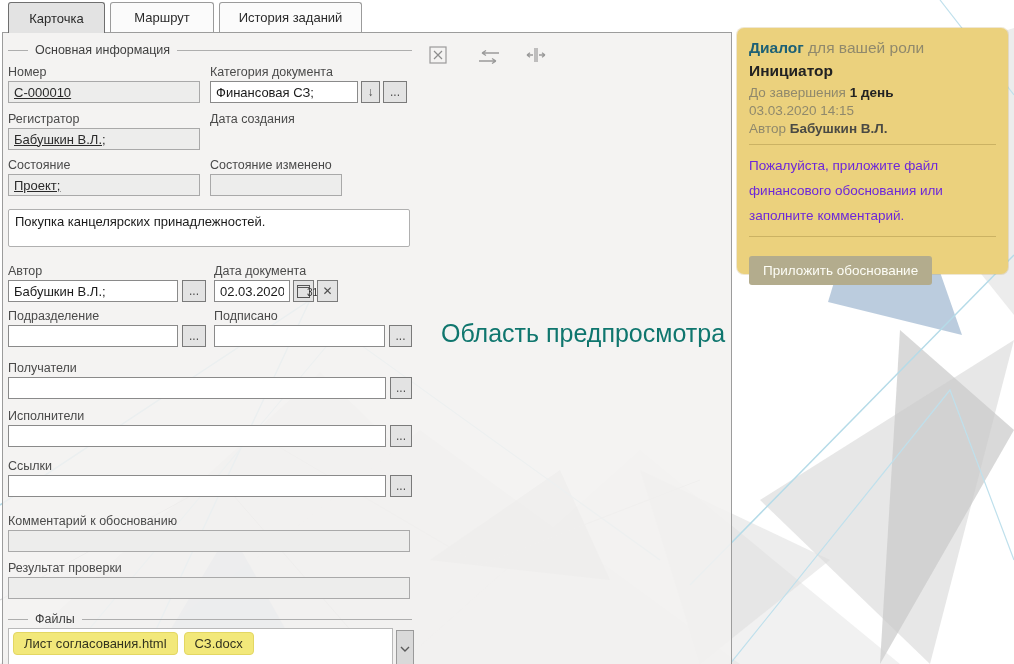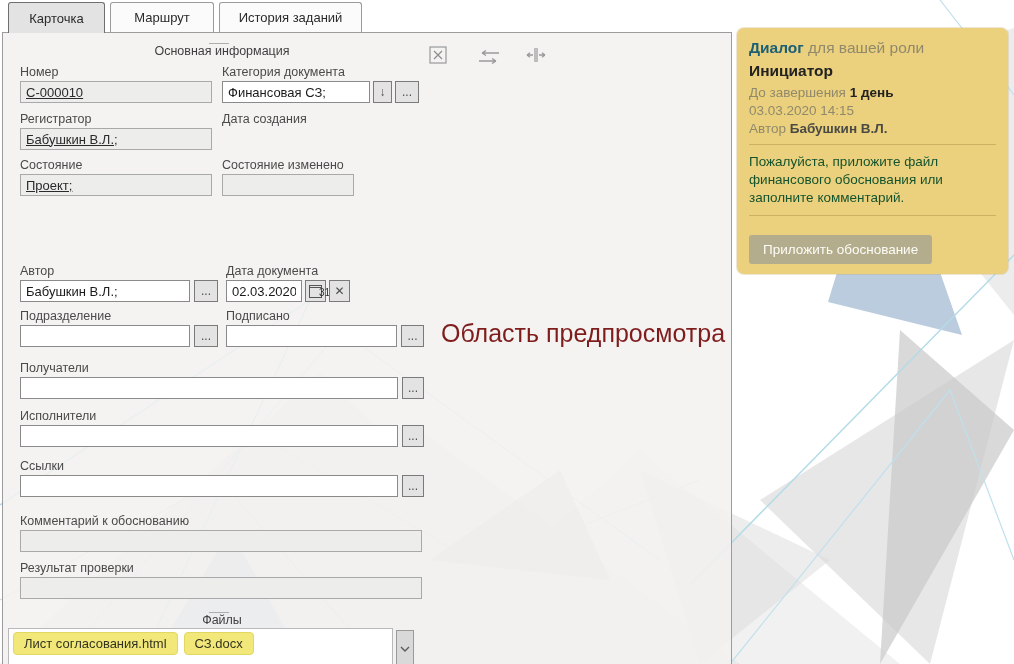--- a/index.html
+++ b/index.html
@@ -12,21 +12,21 @@
   .tab { height:30px; display:flex; align-items:center; justify-content:center;
     font-size:13px; color:#2b2b2b; background:#fbfbfb; border:1px solid #9b9b9b;
     border-bottom:none; border-radius:3px 3px 0 0; cursor:default; }
   .tab.active { background:#e3e3e3; border-color:#6f6f6f; height:31px; z-index:6; }
 
   
   .panel { position:absolute; left:2px; top:32px; width:730px; height:632px;
     background:rgba(242,241,240,0.88); border:1px solid #9c9c9c; border-bottom:none; z-index:2; }
 
   .form-col { position:absolute; left:5px; top:0; width:404px; height:100%; }
-  .row { position:absolute; left:12px; width:404px;flex-direction:column; }
+  .row { position:absolute; left:0; width:404px; }
   .lbl { font-size:12.5px; color:#4a4a4a; height:15px; white-space:nowrap; }
   .legend { display:flex; align-items:center; font-size:12.5px; color:#3f3f3f; white-space:nowrap; }
   .legend .ln { height:0; border-top:1px solid #aeaeae; }
   .legend .ln.short { width:20px; margin-right:7px; }
   .legend .ln.long { flex:1; margin-left:7px; }
 
   .fld { height:22px; font-family:inherit; font-size:13px; color:#1a1a1a; padding:0 5px;
     background:#ffffff; border:1px solid #8a8a8a; outline:none; }
   .fld.ro { background:#ededec; border-color:#a9a9a9; color:#2a2a2a;text-decoration:underline; }
   .ctrl { position:absolute; display:flex; align-items:flex-start; }
@@ -44,35 +44,35 @@
   .chip { background:#f2e87a; border:1px solid #e3d763; border-radius:4px;
     font-size:13px; color:#33331f; padding:3px 10px; white-space:nowrap; cursor:pointer; }
   .vscroll { position:absolute; width:18px; background:#d9d9d9; border:1px solid #9a9a9a;
     display:flex; align-items:center; justify-content:center; cursor:pointer; }
 
   
   .tool { position:absolute; cursor:pointer; }
 
   
   .preview-label { position:absolute; left:430px; top:285px; width:300px;
-    text-align:center; font-size:25px; line-height:30px; color:#7f1d1d; }
+    text-align:center; font-size:25px; line-height:30px; color:#0f766e; }
 
   
   .dialog { position:absolute; left:737px; top:28px; width:271px; height:246px;
     background:#ebd17d; border-radius:7px; z-index:3; padding:11px 12px 0 12px;
     box-shadow:0 0 0 1px rgba(190,160,80,0.25); }
   .dlg-title { font-size:15.5px; }
   .dlg-title .t1 { color:#1d6075; font-weight:bold; }
   .dlg-title .t2 { color:#90896c; }
   .dlg-role { font-size:15.5px; font-weight:bold; color:#222; margin-top:5px; }
   .dlg-meta { font-size:13.5px; color:#90896c; margin-top:5px; }
   .dlg-meta b { color:#222; }
   .dlg-meta .name { color:#4a4a44; font-weight:600; }
   .dlg-hr { border:none; border-top:1px solid rgba(130,105,40,0.3); margin:8px 0; }
-  .dlg-msg { font-size:13.5px; color:#14532d; line-height:18px; width:205px; }
+  .dlg-msg { font-size:13.5px; color:#6d28d9; line-height:25px; width:205px; }
   .dlg-btn { margin-top:11px; background:#b3ac8d; color:#fdfdf6; border:none;
     border-radius:3px; font-family:inherit; font-size:13.5px; padding:7px 14px; cursor:pointer; }
 </style>
 </head>
 <body>
 
 <svg id="bg" viewBox="0 0 1014 664" preserveAspectRatio="none">
   <polygon points="0,664 320,372 620,664" fill="#ededed"></polygon>
   <polygon points="120,664 420,430 740,664" fill="#e6e6e6" opacity="0.75"></polygon>
   <polygon points="400,664 640,450 900,664" fill="#e8e8e8" opacity="0.6"></polygon>
@@ -155,20 +155,23 @@
       <div class="lbl">Состояние</div>
       <div class="lbl" style="position:absolute; left:202px; top:0;">Состояние изменено</div>
       <div class="ctrl" style="left:0; top:16px;">
         <input class="fld ro" style="width: 192px;" readonly="" value="Проект;">
       </div>
       <div class="ctrl" style="left:202px; top:16px;">
         <input class="fld ro" style="width: 132px;" readonly="" value="">
       </div>
     </div>
 
+    <div class="row" style="top:176px;">
+      <div class="textarea">Покупка канцелярских принадлежностей.</div>
+    </div>
 
     <div class="row" style="top:231px;">
       <div class="lbl">Автор</div>
       <div class="lbl" style="position:absolute; left:206px; top:0;">Дата документа</div>
       <div class="ctrl" style="left:0; top:16px; gap:4px;">
         <input class="fld" style="width: 170px;" value="Бабушкин В.Л.;">
         <button class="btn-sm" style="width:24px">...</button>
       </div>
       <div class="ctrl" style="left:206px; top:16px; gap:3px;">
         <input class="fld" style="width: 76px;" value="02.03.2020">

